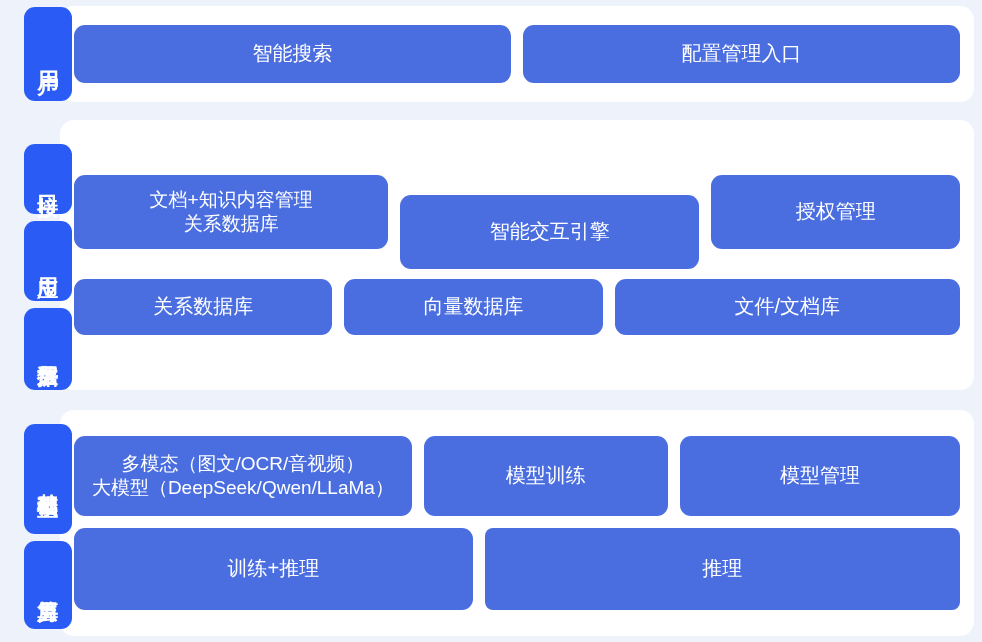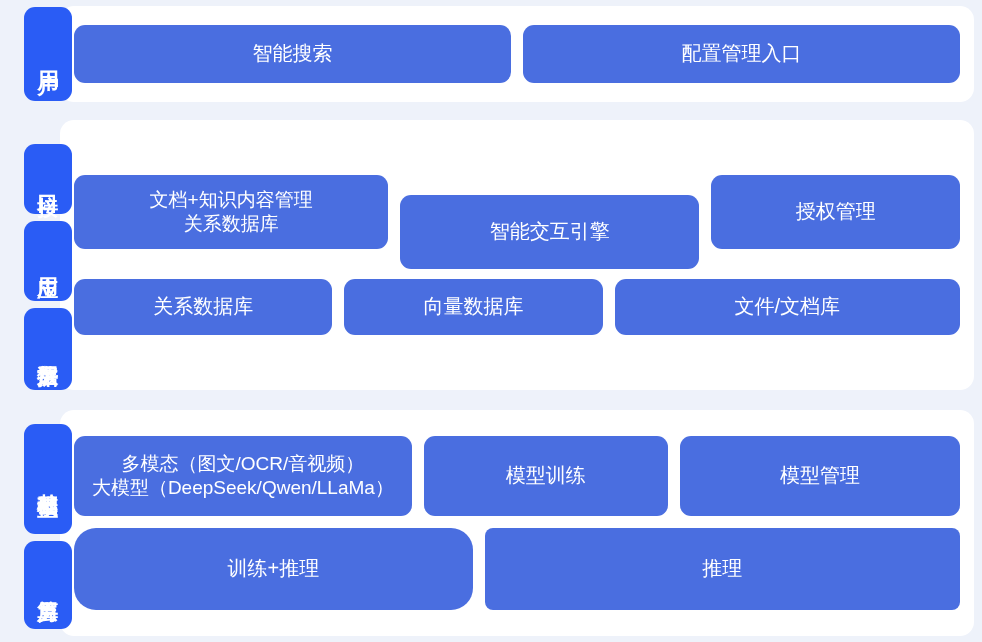--- a/index.html
+++ b/index.html
@@ -120,21 +120,21 @@
   #sec-base { left: 8px; top: 410px; width: 966px; height: 226px; }
   #sec-base .panel { padding: 14px 14px; gap: 12px; justify-content: center; }
   #sec-base .rail { gap: 7px; padding-top: 14px; }
   #sec-base .rail-tab.tab-model { height: 110px; }
   #sec-base .rail-tab.tab-compute { height: 88px; }
   #sec-base .row-model > .card { height: 80px; }
   #sec-base .row-model > .card:nth-child(1) { flex: 1.34 1 0; font-size: 19px; }
   #sec-base .row-model > .card:nth-child(2) { flex: 0.95 1 0; }
   #sec-base .row-model > .card:nth-child(3) { flex: 1.1 1 0; }
   #sec-base .row-compute > .card { height: 82px; }
-  #sec-base .row-compute > .card:nth-child(1) { flex: 1 1 0; border-radius: 22px; }
+  #sec-base .row-compute > .card:nth-child(1) { flex: 1 1 0; }
   #sec-base .row-compute > .card:nth-child(2) { flex: 1.2 1 0; border-radius: 8px; }
 </style>
 </head>
 <body>
 
 <div id="diagram">
 
   <div class="section" id="sec-user">
     <div class="rail">
       <div class="rail-tab tab-user">用户</div>

